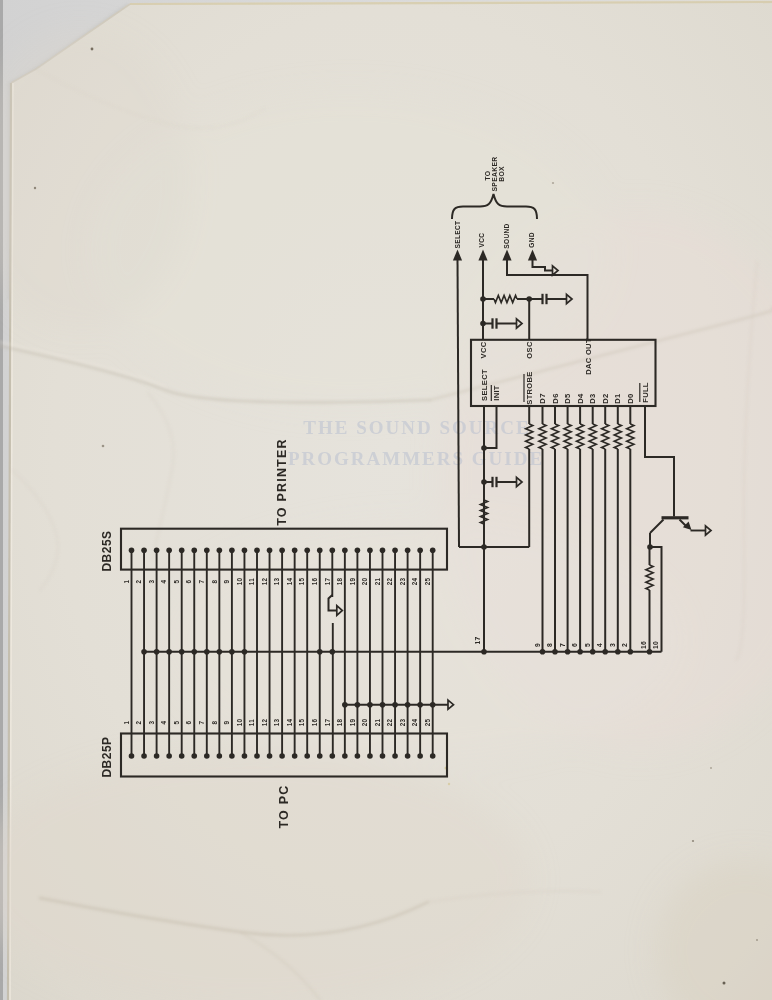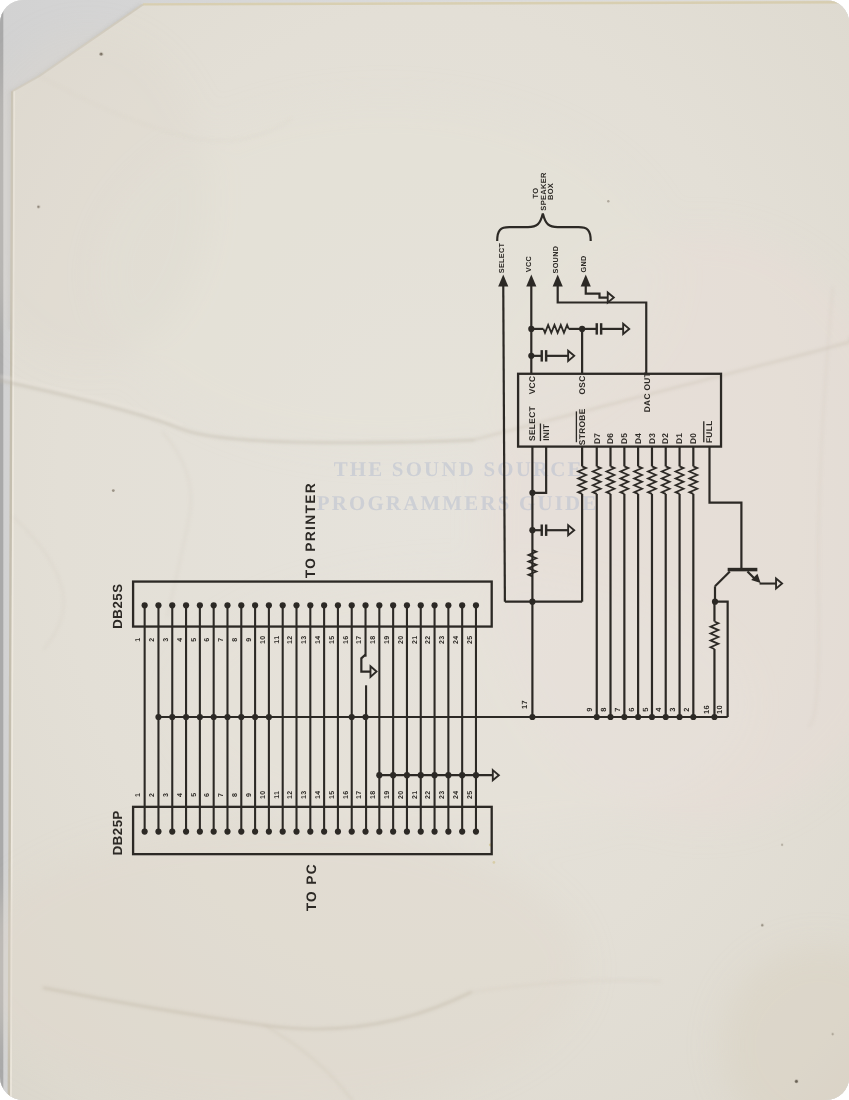--- a/index.html
+++ b/index.html
@@ -1,13 +1,13 @@
 <!DOCTYPE html>
 <html><head><meta charset="utf-8"><title>schematic scan</title><style>
-html,body{margin:0;padding:0;} #page{position:relative;width:772px;height:1000px;overflow:hidden;background:#d7d7d5;font-family:"Liberation Sans",sans-serif;border-radius:21px;}
+html,body{margin:0;padding:0;} #page{position:relative;width:772px;height:1000px;overflow:hidden;background:#d7d7d5;font-family:"Liberation Sans",sans-serif;}
 </style></head><body>
 <div id="page">
 <svg width="772" height="1000" viewBox="0 0 772 1000">
 <defs>
 <radialGradient id="paperG" cx="0.5" cy="0.45" r="0.8">
           <stop offset="0" stop-color="#e6e3dc"></stop>
           <stop offset="0.55" stop-color="#e3dfd6"></stop>
           <stop offset="0.85" stop-color="#dedad0"></stop>
           <stop offset="1" stop-color="#d8d4c9"></stop>
         </radialGradient>

